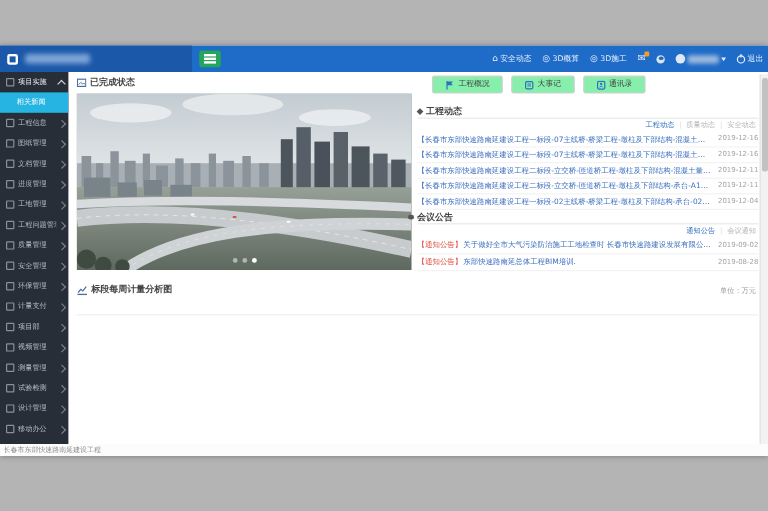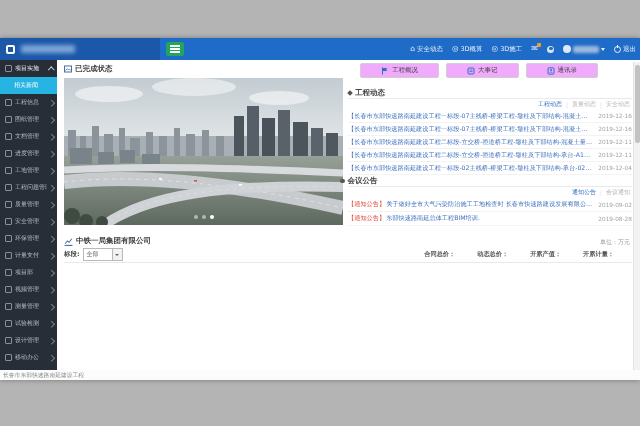--- a/index.html
+++ b/index.html
@@ -47,22 +47,22 @@
 
   
   .pn-head{left:64px;top:26px}
   .carousel{position:absolute;left:64px;top:40px;width:279px;height:147px;overflow:hidden;background:#9aa49f}
   .dots{position:absolute;left:0;right:0;bottom:6px;display:flex;justify-content:center;gap:4px}
   .dot{width:4px;height:4px;border-radius:50%;background:rgba(255,255,255,.5);cursor:pointer}
   .dot.on{background:#fff}
 
   
   .tabs{position:absolute;left:360px;top:25px;display:flex;gap:7px}
-  .tab{display:flex;align-items:center;gap:3px;border:1px solid #cfcfcf;background:#f0abfc;border-radius:2px;
-       height:13px;padding:0 20px;font-size:6.5px;color:#444;cursor:pointer}
+  .tab{display:flex;align-items:center;gap:3px;border:1px solid #cfcfcf;background:#86efac;border-radius:2px;
+       height:13px;padding:0 10px;font-size:6.5px;color:#444;cursor:pointer}
   .links{position:absolute;font-size:6px;color:#b5b5b5;display:flex;gap:4px;align-items:center}
   .links .lk{cursor:pointer}
   .links .lk.on{color:#2f6fc0}
   .links .sep{color:#ddd}
   .news-list{position:absolute;left:348px;width:284px;font-size:6.2px}
   .news-row{height:12px;display:flex;align-items:center;border-bottom:1px solid #f3f3f3;cursor:pointer}
   .news-row .txt{flex:1;color:#3d6fbe;white-space:nowrap;overflow:hidden;text-overflow:ellipsis;margin-right:6px}
   .news-row .date{color:#a3a3a3;font-size:5.8px;flex:none}
   .ann-row{height:13px}
   .ann-row .badge{color:#e04b3f;flex:none;margin-right:1px}
@@ -387,42 +387,23 @@
         <span class="txt">东部快速路南延总体工程BIM培训.</span>
         <span class="date">2019-08-28</span>
       </div>
     </div>
 
   <div class="sec-title an-head">
     <svg width="9" height="9" viewBox="0 0 8 8">
       <path d="M0.5 7.5h7" stroke="#4a6f9e" stroke-width="1" fill="none"></path>
       <path d="M1 6l2-2.4 1.5 1.2L7 1.6" stroke="#4a6f9e" stroke-width="0.9" fill="none"></path>
     </svg>
-    <span>中铁一局集团有限公司</span>
+    <span>标段每周计量分析图</span>
   </div>
   <div class="unit">单位：万元</div>
-  <div class="an-controls">
-    <span class="an-label">标段:</span>
-    <div class="select">
-      <span class="val">全部</span>
-      <span class="arrow">
-          <i></i>
-        </span>
-    </div>
-    <div class="totals" id="totals">
-        <span class="tl">合同总价：</span>
-        <span class="tv"></span>
-        <span class="tl">动态总价：</span>
-        <span class="tv"></span>
-        <span class="tl">开累产值：</span>
-        <span class="tv"></span>
-        <span class="tl">开累计量：</span>
-        <span class="tv"></span>
-      </div>
-  </div>
   <div class="hline" style="left:64px;top:224px;width:568px"></div>
   <div style="position:absolute;left:64px;top:225px;width:568px;height:105px;background:#fff"></div>
 
   <div class="scroll">
     <div class="thumb"></div>
   </div>
 
   <div class="footer">
     <span>长春市东部快速路南延建设工程</span>
   </div>

